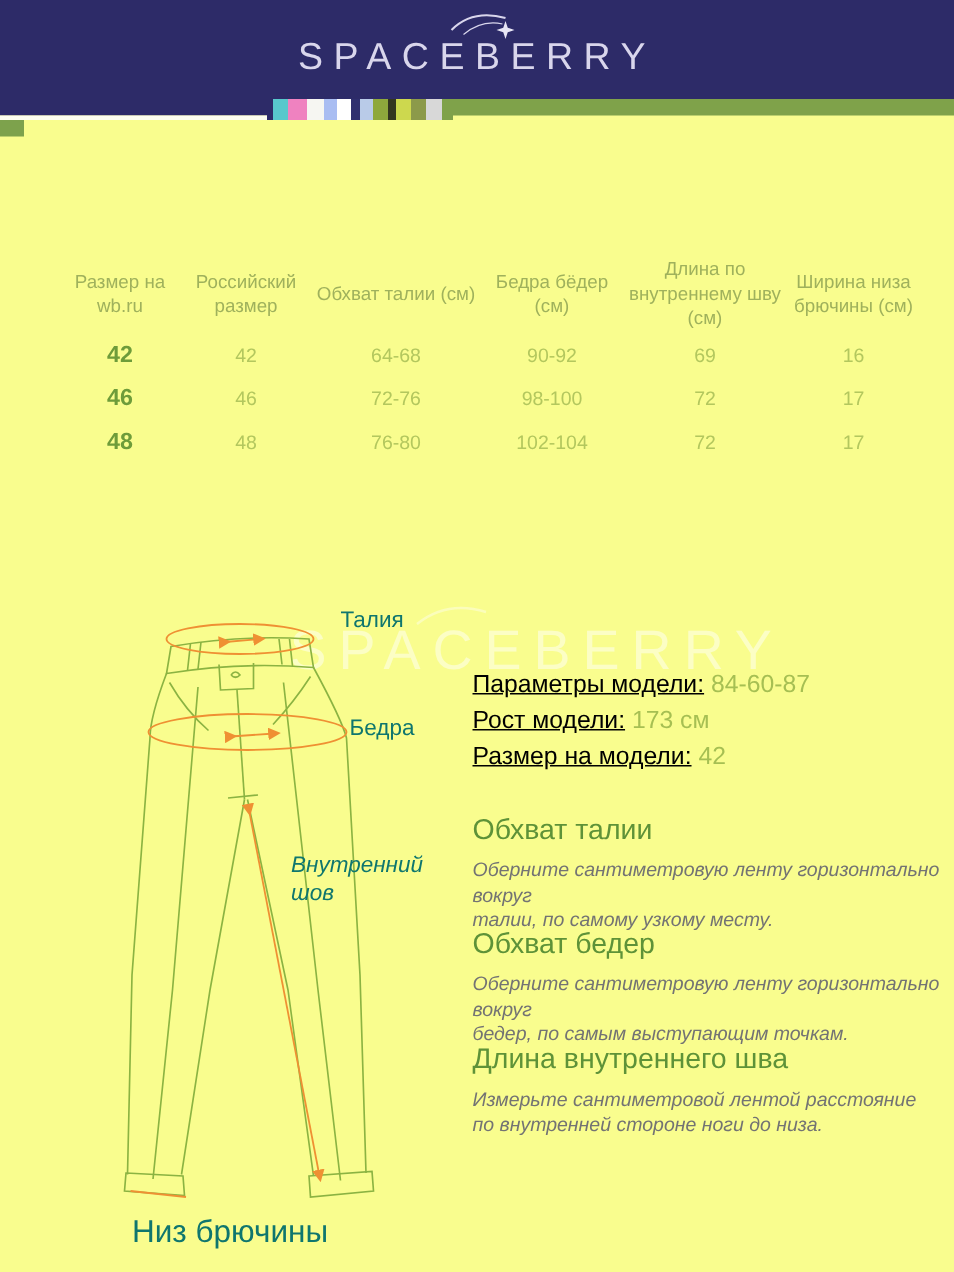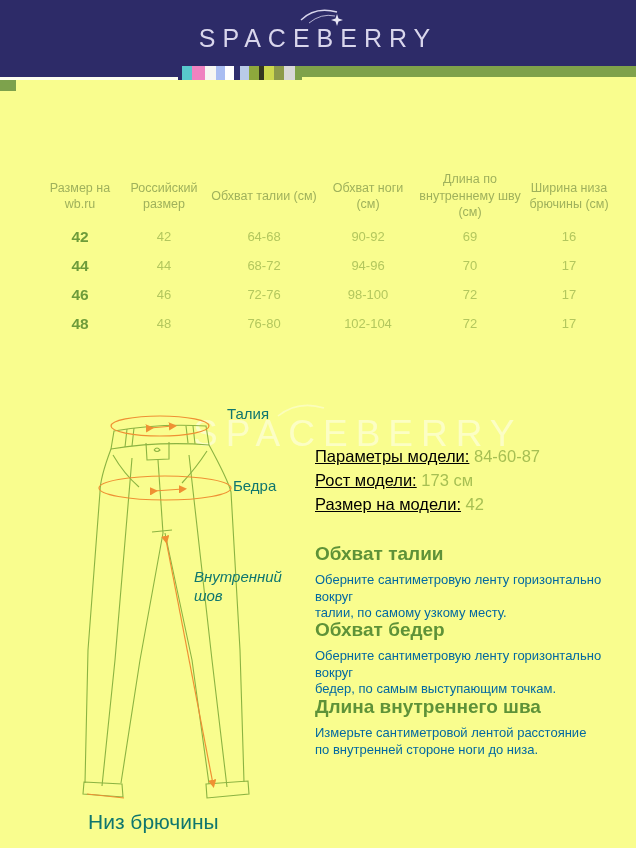--- a/index.html
+++ b/index.html
@@ -78,24 +78,24 @@
   
   .model-info{position:absolute;left:315px;top:444px;width:310px;}
   .model-info .line{font-size:16.5px;line-height:24px;}
   .model-info .lbl{color:#000000;font-weight:500;text-decoration:underline;}
   .model-info .val{color:#a6bf53;}
 
   
   .guide-section{position:absolute;left:315px;width:318px;}
   .guide-1{top:543px;} .guide-2{top:619px;} .guide-3{top:696px;}
   .guide-section h3{
-    margin:0 0 7px 0;font-size:19px;font-weight:700;color:#5e9238;line-height:22px;
+    margin:0 0 7px 0;font-size:19px;font-weight:400;color:#5e9238;line-height:22px;
   }
   .guide-section p{
-    margin:0;font-size:13px;color:#0369a1;line-height:16.5px;white-space:pre-line;
+    margin:0;font-size:13px;color:#737373;line-height:16.5px;white-space:pre-line;font-style:italic;
   }
 </style>
 </head>
 <body>
 
 <div class="page">
 
   <div class="header">
     <div class="logo">
       <svg class="comet" viewBox="0 0 54 30">
@@ -120,41 +120,33 @@
         <col style="width:116px">
       <col style="width:92px">
         <col style="width:112px">
         <col style="width:86px">
     </colgroup>
     <thead>
       <tr>
         <th>Размер на wb.ru</th>
         <th>Российский размер</th>
         <th>Обхват талии (см)</th>
-        <th>Обхват ноги (см)</th>
+        <th>Бедра бёдер (см)</th>
         <th>Длина по внутреннему шву (см)</th>
         <th>Ширина низа брючины (см)</th>
       </tr>
     </thead>
     <tbody>
       <tr>
         <td class="first">42</td>
         <td>42</td>
         <td>64-68</td>
         <td>90-92</td>
         <td>69</td>
         <td>16</td>
-      </tr>
-      <tr>
-        <td class="first">44</td>
-        <td>44</td>
-        <td>68-72</td>
-        <td>94-96</td>
-        <td>70</td>
-        <td>17</td>
       </tr>
       <tr>
         <td class="first">46</td>
         <td>46</td>
         <td>72-76</td>
         <td>98-100</td>
         <td>72</td>
         <td>17</td>
       </tr>
       <tr>

